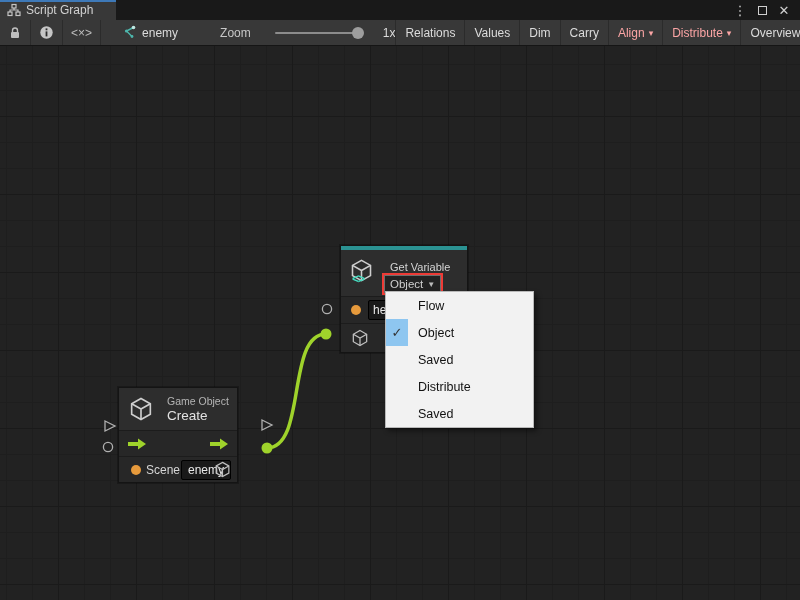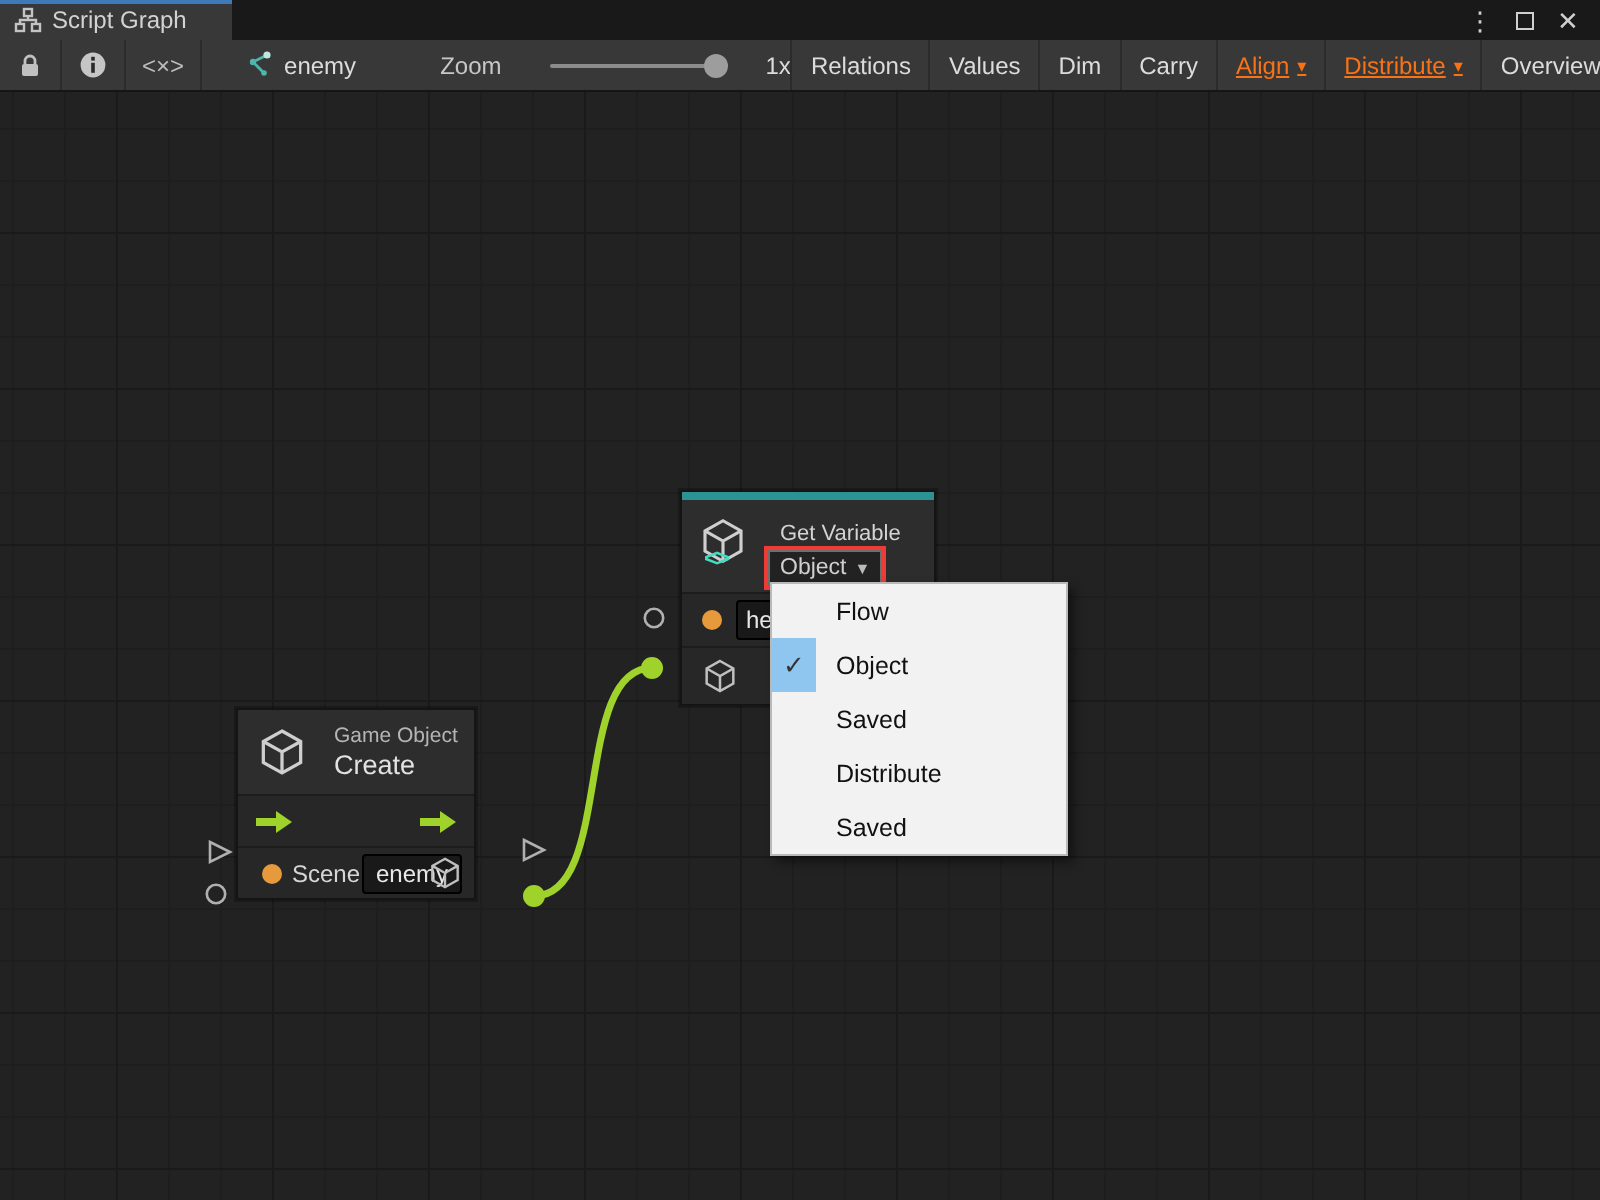--- a/index.html
+++ b/index.html
@@ -17,21 +17,21 @@
   .winctl { margin-left:auto; display:flex; align-items:center; gap:6px; padding-right:8px; }
   .winbtn { color:#cfcfcf; font-size:13px; line-height:1; width:16px; text-align:center; cursor:default; }
   .maxbox { display:inline-block; width:9px; height:9px; border:1.5px solid #cfcfcf; }
 
   
   .toolbar { position:absolute; left:0; top:20px; width:800px; height:26px; background:#383838;
              border-bottom:1px solid #151515; display:flex; align-items:stretch; font-size:12px; color:#dcdcdc; }
   .tb-seg { display:flex; align-items:center; justify-content:center; border-right:1px solid #2b2b2b; padding:0 8px; }
   .tb-btn { display:flex; align-items:center; justify-content:center; border-left:1px solid #2b2b2b;
             padding:0 9px; white-space:nowrap; }
-  .tb-btn.disabled { color:#f97316;text-decoration:underline; }
+  .tb-btn.disabled { color:#fca5a5; }
   .caret::after { content:"▾"; font-size:9px; margin-left:4px; position:relative; top:0px; }
   .tb-mid { display:flex; align-items:center; padding-left:20px; gap:6px; }
   .zoomgrp { display:flex; align-items:center; margin-left:42px; gap:24px; }
   .zoom-track { position:relative; width:84px; height:2px; background:#8c8c8c; border-radius:1px; }
   .zoom-handle { position:absolute; right:-5px; top:-5px; width:12px; height:12px; border-radius:50%; background:#9d9d9d; }
   .spacer { flex:1; }
 
   
   .canvas { position:absolute; left:0; top:46px; width:800px; height:554px; background-color:#222222;
     background-image:
@@ -62,21 +62,21 @@
                border:1px solid #6e6e6e; color:#cfcfcf; font-size:11.5px; display:flex; align-items:center;
                padding:0 5px; gap:4px; }
   .scope-caret { font-size:8px; color:#bbbbbb; }
   .red-box { position:absolute; left:-3px; top:-3px; right:-3px; bottom:-3px; border:2px solid #ee3b36; pointer-events:none; }
   .gv-row1 { height:27px; }
   .gv-row2 { height:29px; }
   .gv-namefield { position:absolute; left:27px; top:3px; width:46px; height:20px; background:#191919;
                   border:1px solid #000; border-radius:2px; color:#e8e8e8; font-size:12px; padding:0 4px; }
 
   
-  .cr-node { left:118px; top:308px; width:120px; }
+  .cr-node { left:118px; top:341px; width:120px; }
   .cr-header { height:42px; }
   .cr-icon { position:absolute; left:8px; top:7px; }
   .cr-super { position:absolute; left:48px; top:7px; font-size:10.5px; color:#b5b5b5; }
   .cr-title { position:absolute; left:48px; top:20px; font-size:13.5px; color:#e2e2e2; }
   .cr-row { height:26px; }
   .arrow-l { position:absolute; left:8px; top:6px; }
   .arrow-r { position:absolute; right:8px; top:6px; }
   .port-dot { position:absolute; width:10px; height:10px; border-radius:50%; background:#e79a3c; }
   .gv-dot { left:10px; top:8px; }
   .cr-dot { left:12px; top:8px; }

